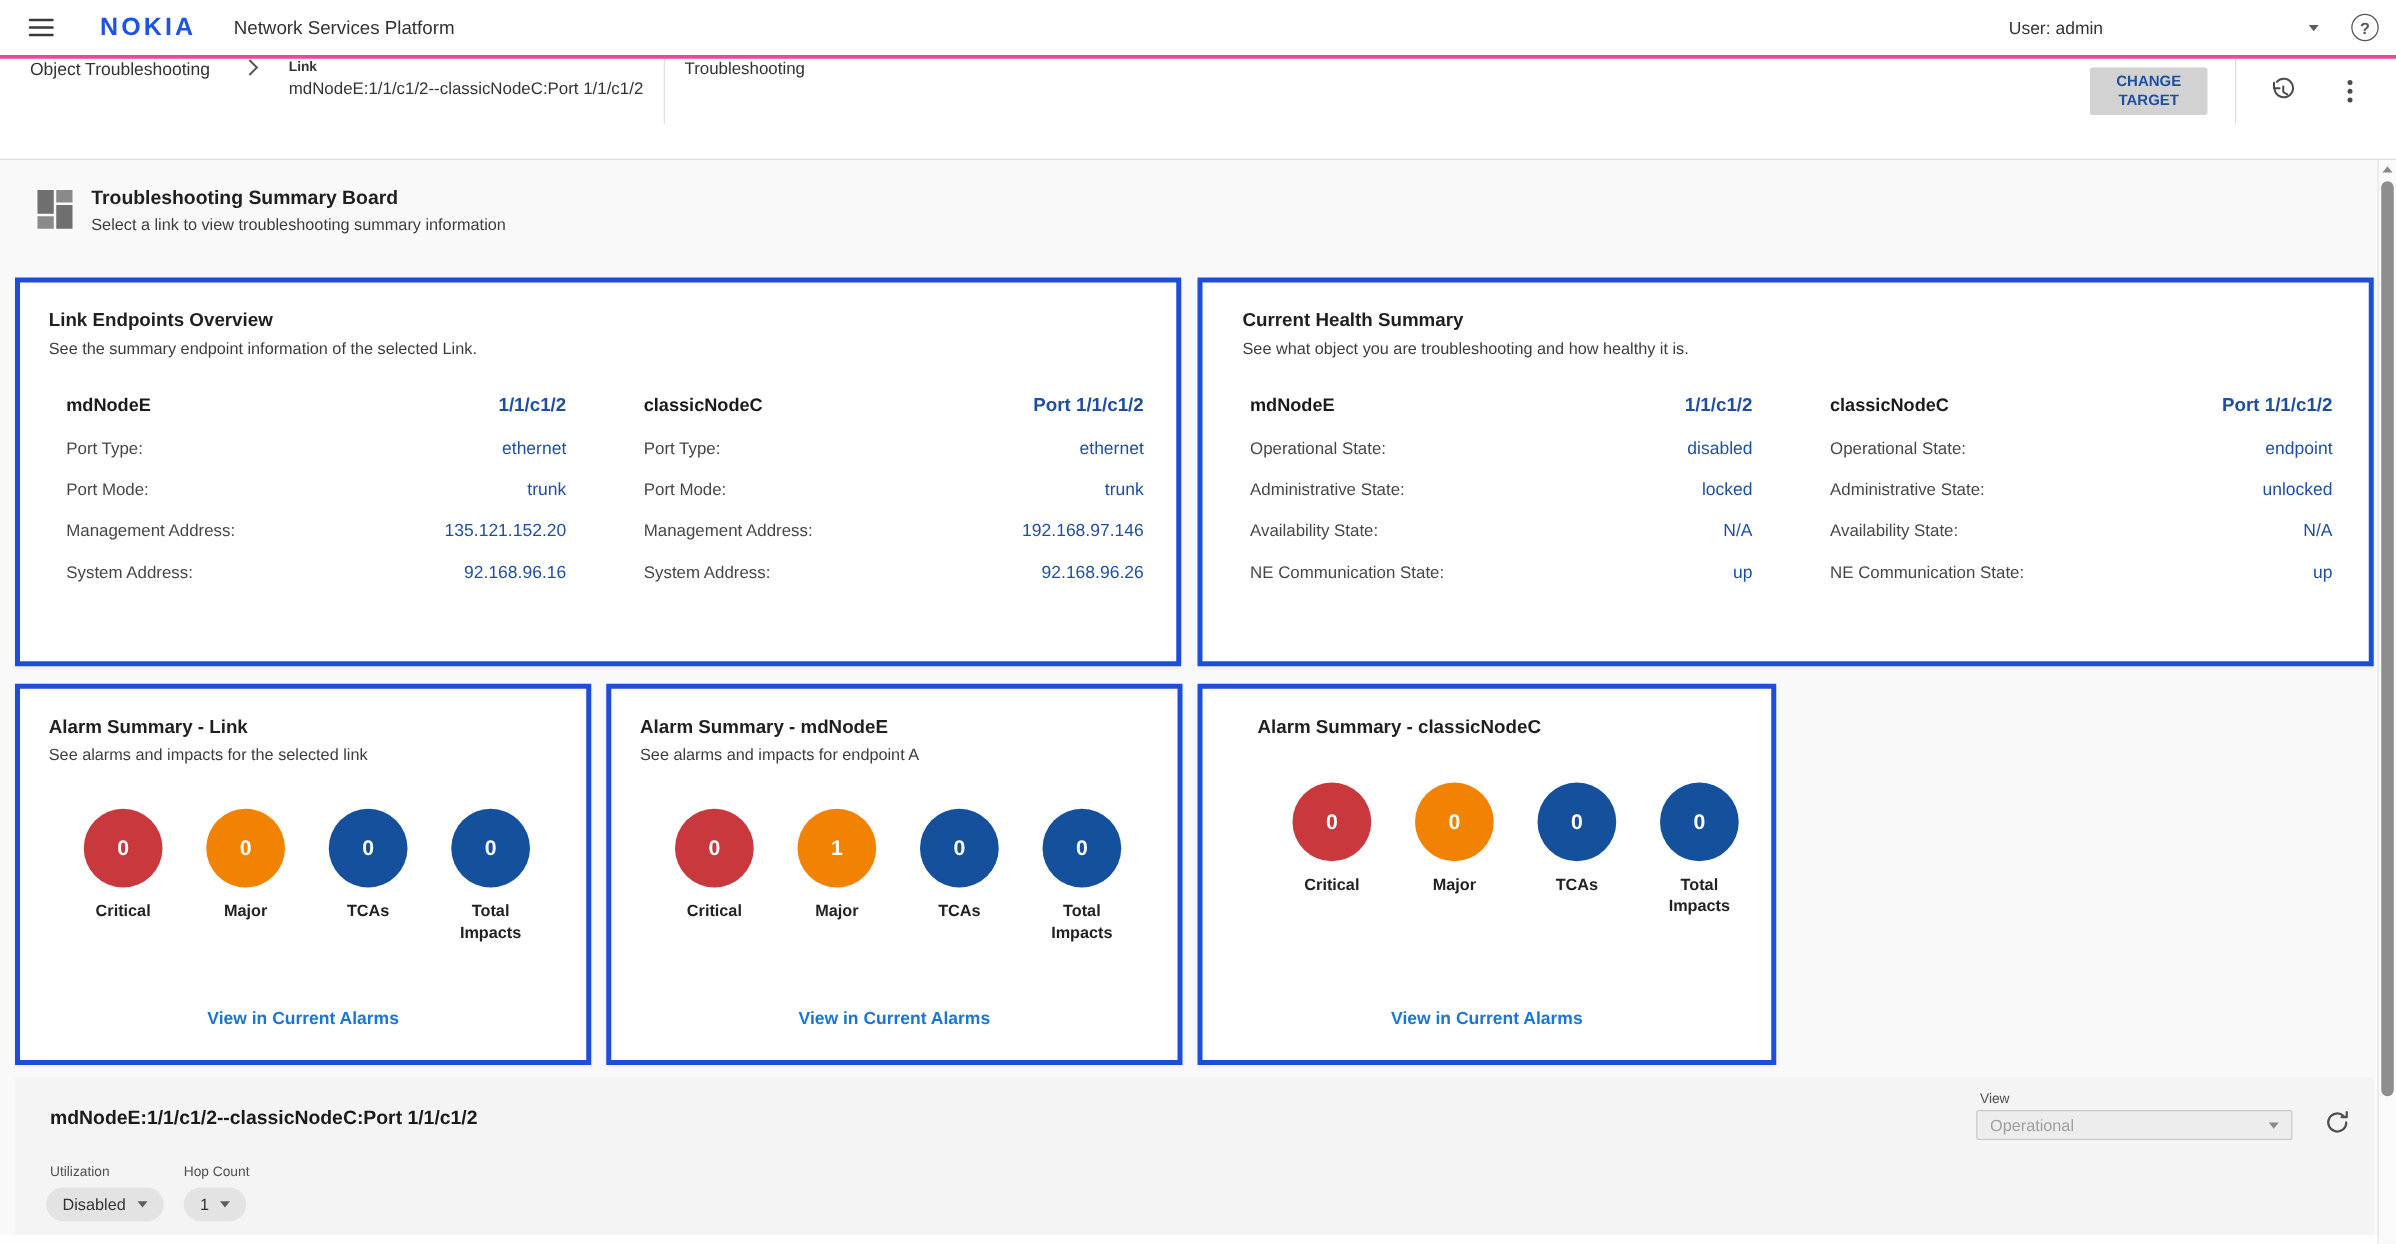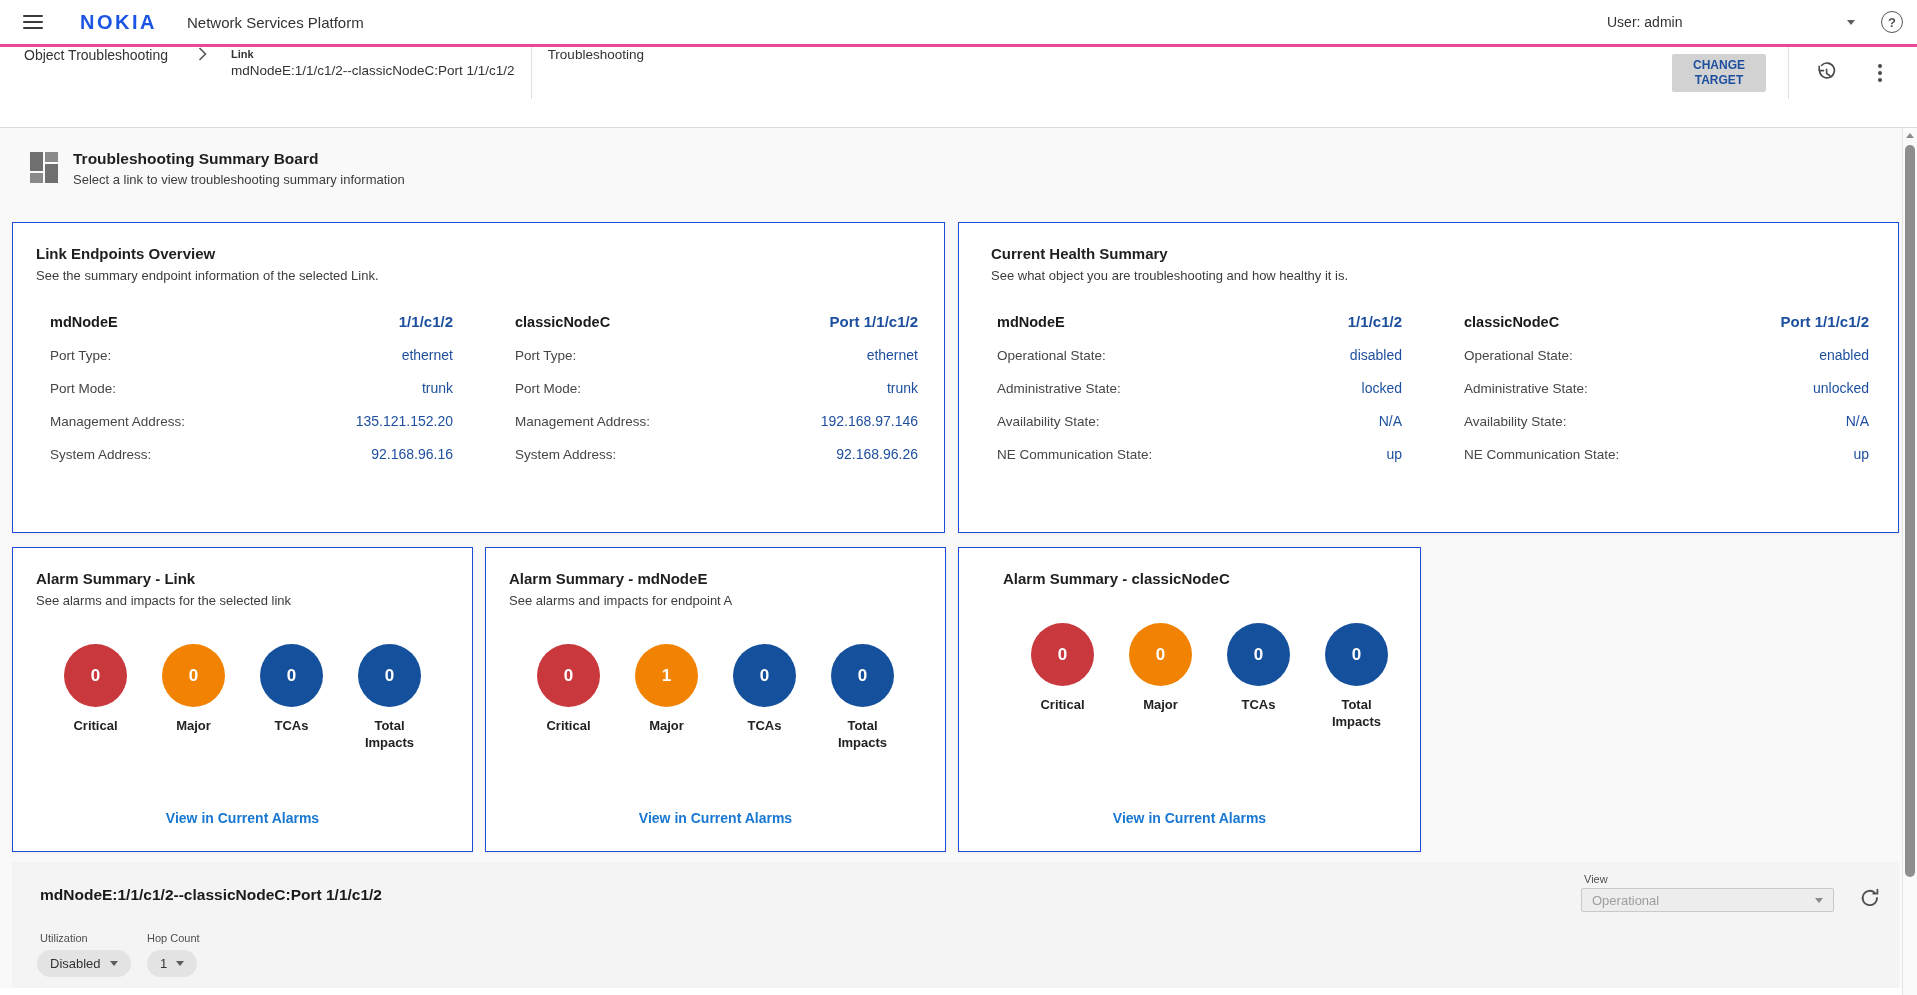--- a/index.html
+++ b/index.html
@@ -45,21 +45,21 @@
   .board-icon { width:28px; height:31px; display:flex; gap:2px; margin-top:2px; }
   .board-icon .col { display:flex; flex-direction:column; gap:2px; flex:1; }
   .board-icon .b1 { height:19px; background:#6f6f6f; }
   .board-icon .b2 { height:10px; background:#8a8a8a; }
   .board-icon .b3 { height:10px; background:#8a8a8a; }
   .board-icon .b4 { height:19px; background:#6f6f6f; }
   .board-title { font-size:15.5px; font-weight:bold; color:#1f1f1f; }
   .board-subtitle { font-size:13px; color:#3c3c3c; margin-top:4px; }
 
   
-  .card { position:absolute; background:#fff; border:1px solid #1d4ed8; box-shadow:0 1px 3px rgba(0,0,0,0.06); }
+  .card { position:absolute; background:#fff; border:4px solid #1d4ed8; box-shadow:0 1px 3px rgba(0,0,0,0.06); }
   .card-title { font-size:15px; font-weight:bold; color:#1f1f1f; padding:22px 0 0 23px; }
   .card-subtitle { font-size:13px; color:#3c3c3c; padding:6px 0 0 23px; }
 
   
   .ep-cols { display:flex; gap:62px; padding:30px 26px 0 37px; }
   .ep-col { flex:1; }
   .ep-head { display:flex; justify-content:space-between; align-items:baseline; margin-bottom:17px; }
   .ep-name { font-size:14.5px; font-weight:bold; color:#1a1a1a; }
   .ep-port { font-size:15px; font-weight:bold; color:#1d4f9e; }
   .ep-row { display:flex; justify-content:space-between; align-items:baseline; margin-bottom:17px; }
@@ -247,21 +247,21 @@
             <span class="ep-value">up</span>
           </div>
       </div>
       <div class="ep-col">
         <div class="ep-head">
           <span class="ep-name">classicNodeC</span>
           <span class="ep-port">Port 1/1/c1/2</span>
         </div>
         <div class="ep-row">
             <span class="ep-label">Operational State:</span>
-            <span class="ep-value">enabled</span>
+            <span class="ep-value">endpoint</span>
           </div>
         <div class="ep-row">
             <span class="ep-label">Administrative State:</span>
             <span class="ep-value">unlocked</span>
           </div>
         <div class="ep-row">
             <span class="ep-label">Availability State:</span>
             <span class="ep-value">N/A</span>
           </div>
         <div class="ep-row">

